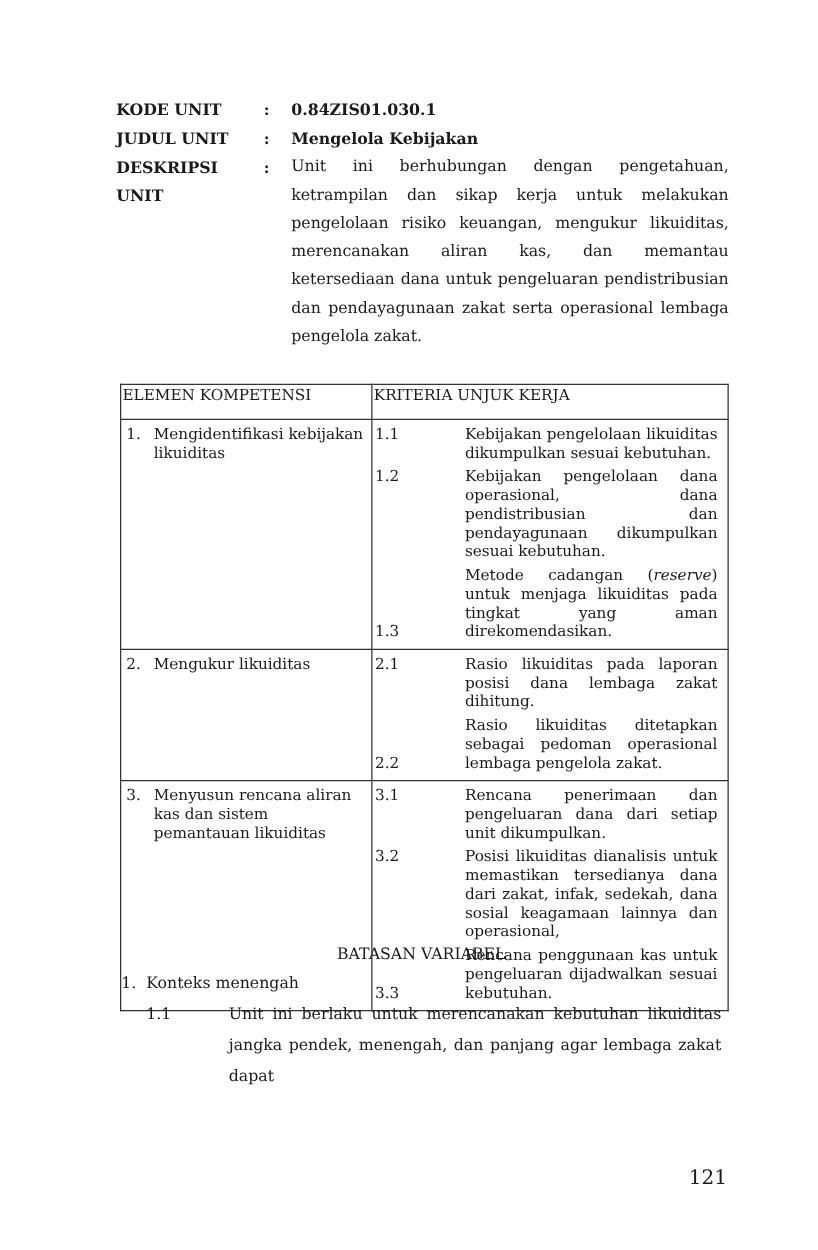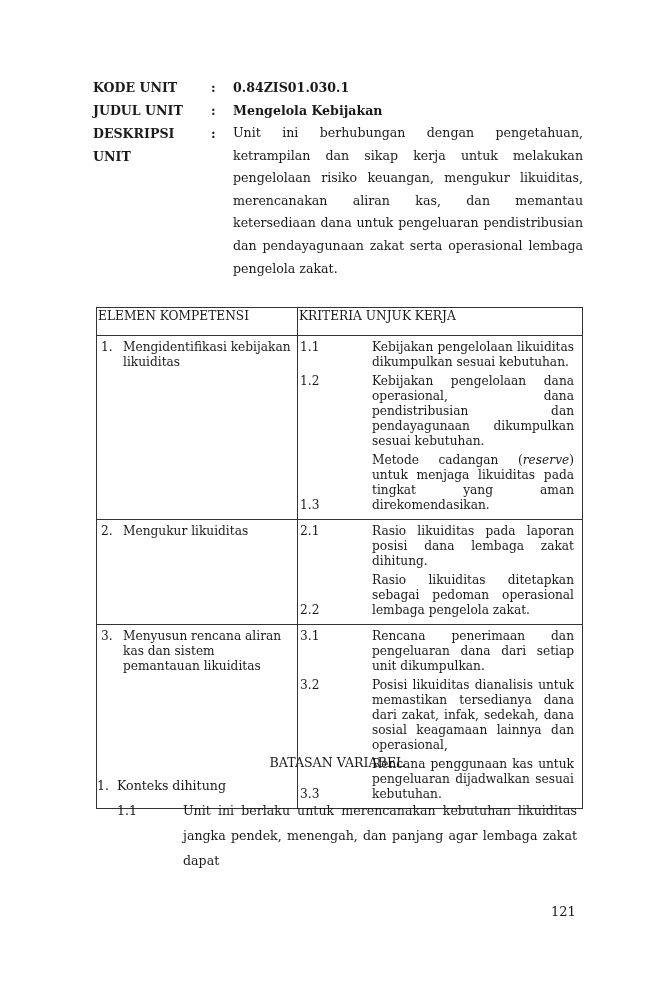--- a/index.html
+++ b/index.html
@@ -27,21 +27,21 @@
   .kr-num { width: 32px; }
   .kr-text { flex: 1; text-align: justify; text-align-last: left; margin-left: 40px; }
 
   .section { position: absolute; left: 97px; top: 752px; width: 480px; font-size: 12.6px; }
   .section-title { font-weight: normal; line-height: 22px; text-align: center; }
   .sub1 { display: flex; line-height: 24px; }
   .sub1-num { width: 20px; }
   .sub2 { display: flex; line-height: 25px; margin-left: 20px; }
   .sub2-num { width: 32px; }
   .sub2-text { flex: 1; text-align: justify; text-align-last: left; margin-left: 34px; }
-  .page-number { position: absolute; left: 551px; top: 904px; font-size: 13px; }
+  .page-number { position: absolute; left: 551px; top: 932px; font-size: 16px; }
 </style>
 </head>
 <body>
 
 <div class="page">
 
   <div class="meta">
     <div class="meta-row">
       <span class="meta-label">KODE UNIT</span>
       <span class="meta-colon">:</span>
@@ -129,21 +129,21 @@
           </div>
         </td>
       </tr>
     </tbody>
   </table>
 
   <div class="section">
     <div class="section-title">BATASAN VARIABEL</div>
     <div class="sub1">
       <span class="sub1-num">1.</span>
-      <span>Konteks dihitung</span>
+      <span>Konteks menengah</span>
     </div>
     <div class="sub2">
       <span class="sub2-num">1.1</span>
       <span class="sub2-text">Unit ini berlaku untuk merencanakan kebutuhan likuiditas jangka pendek, menengah, dan panjang agar lembaga zakat dapat</span>
     </div>
   </div>
 
   <div class="page-number">121</div>
 </div>
 

